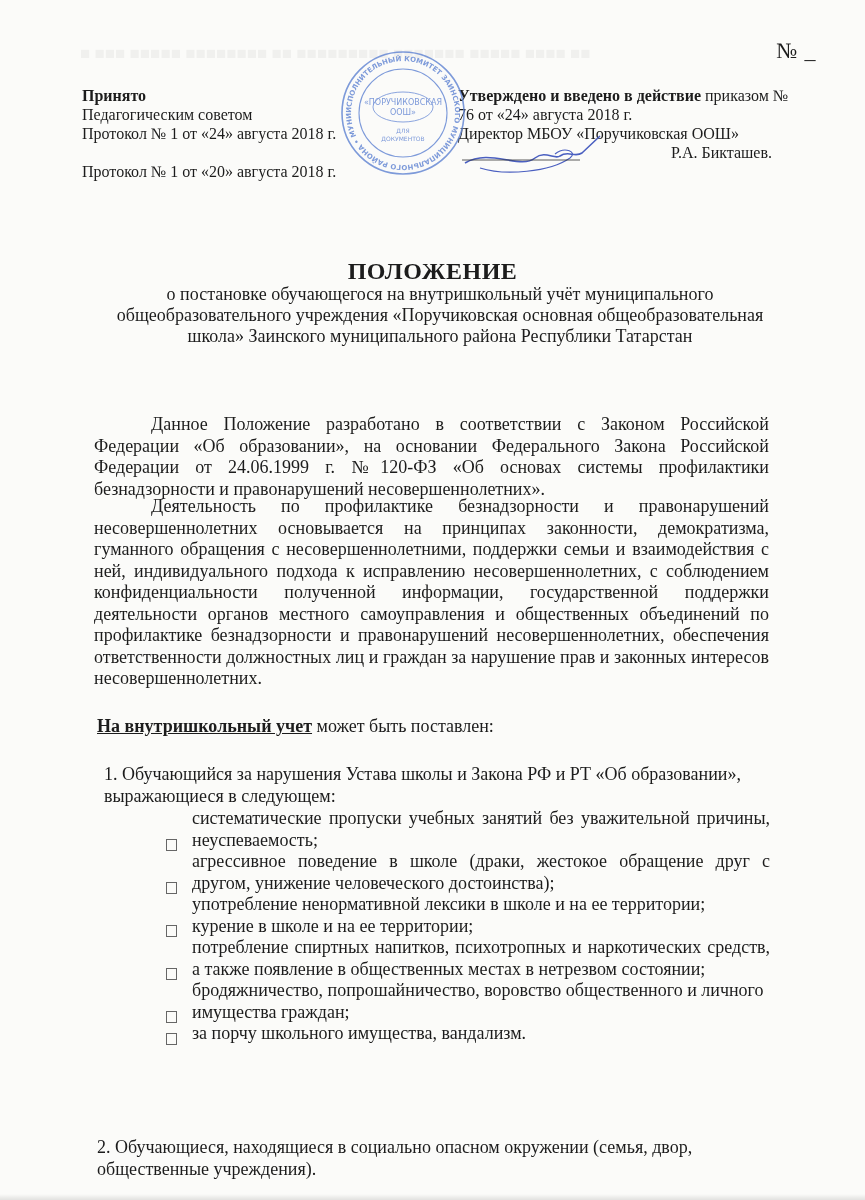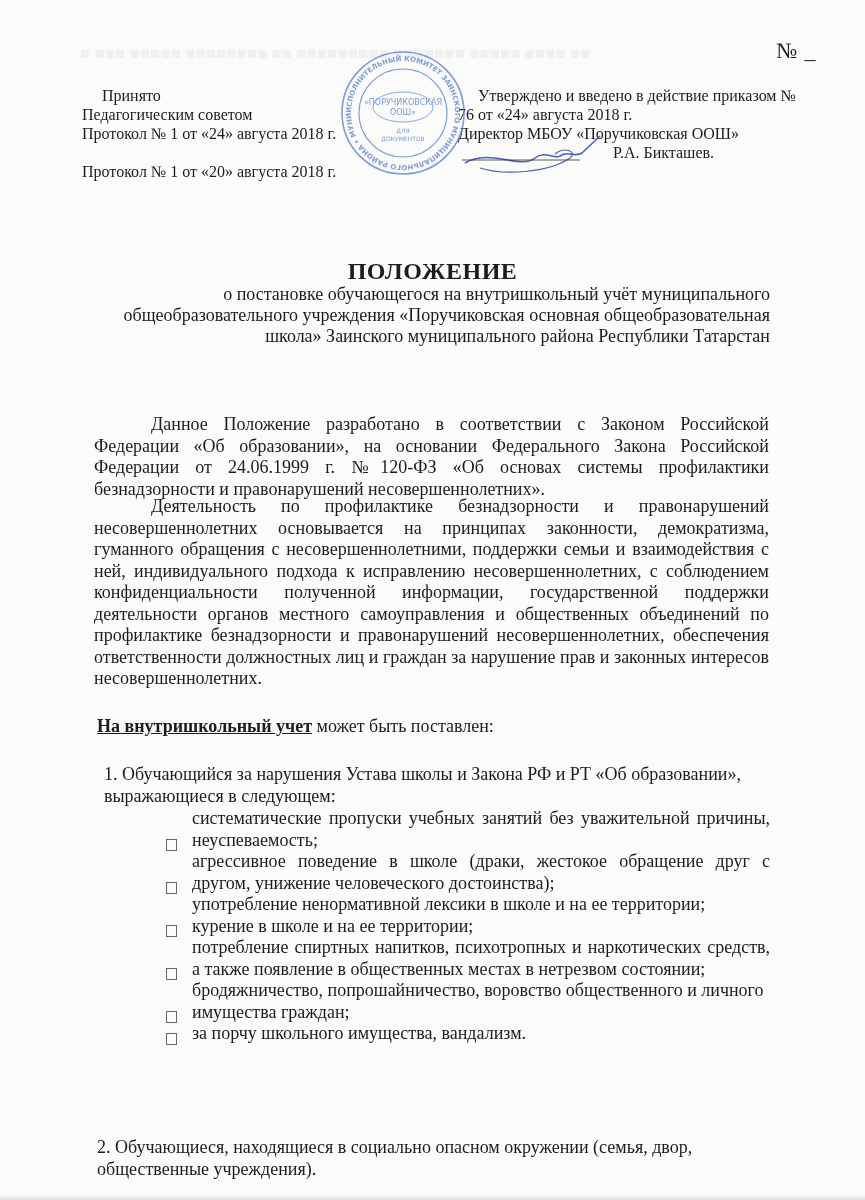--- a/index.html
+++ b/index.html
@@ -12,29 +12,29 @@
   }
   .page { position: absolute; inset: 0; }
   .ghost {
     position: absolute; color: rgba(0,0,0,0.045); font-size: 17px; white-space: nowrap;
     pointer-events: none;
   }
   .docnum { position: absolute; left: 776px; top: 38px; font-size: 22px; letter-spacing: 1px; }
   .hdr { position: absolute; font-size: 16px; line-height: 19px; }
   .hdr-left { left: 82px; top: 86px; }
   .hdr-right { left: 458px; top: 86px; width: 372px; }
-  .hdr b { font-weight: normal; margin-left: 20px; }
+  .hdr b { font-weight: bold; }
   .gap { height: 19px; }
-  .sig { padding-left: 155px; }
+  .sig { padding-left: 155px; text-align: center; }
 
   .stamp { position: absolute; left: 339px; top: 49px; width: 128px; height: 128px; opacity: 0.78; }
   .signature { position: absolute; left: 460px; top: 128px; width: 150px; height: 50px; }
 
   .title { position: absolute; left: 0; width: 865px; text-align: center; top: 258px; font-size: 24px; font-weight: bold; letter-spacing: 0.5px; }
-  .subtitle { position: absolute; left: 110px; width: 660px; text-align: right; top: 284px; font-size: 18px; line-height: 21px; }
+  .subtitle { position: absolute; left: 110px; width: 660px; text-align: center; top: 284px; font-size: 18px; line-height: 21px; }
 
   .body { position: absolute; left: 94px; width: 675px; font-size: 18px; line-height: 21.5px; text-align: justify; }
   .p1 { top: 414px; }
   .p2 { top: 496px; }
   p { margin: 0; text-indent: 57px; }
 
   .list-head { position: absolute; left: 97px; top: 716px; font-size: 18px; line-height: 21.5px; }
   .list-head u b { font-weight: bold; }
   .item1 { position: absolute; left: 97px; top: 764px; width: 672px; font-size: 18px; line-height: 21.5px; }
   .item1 .first { padding-left: 7px; }

